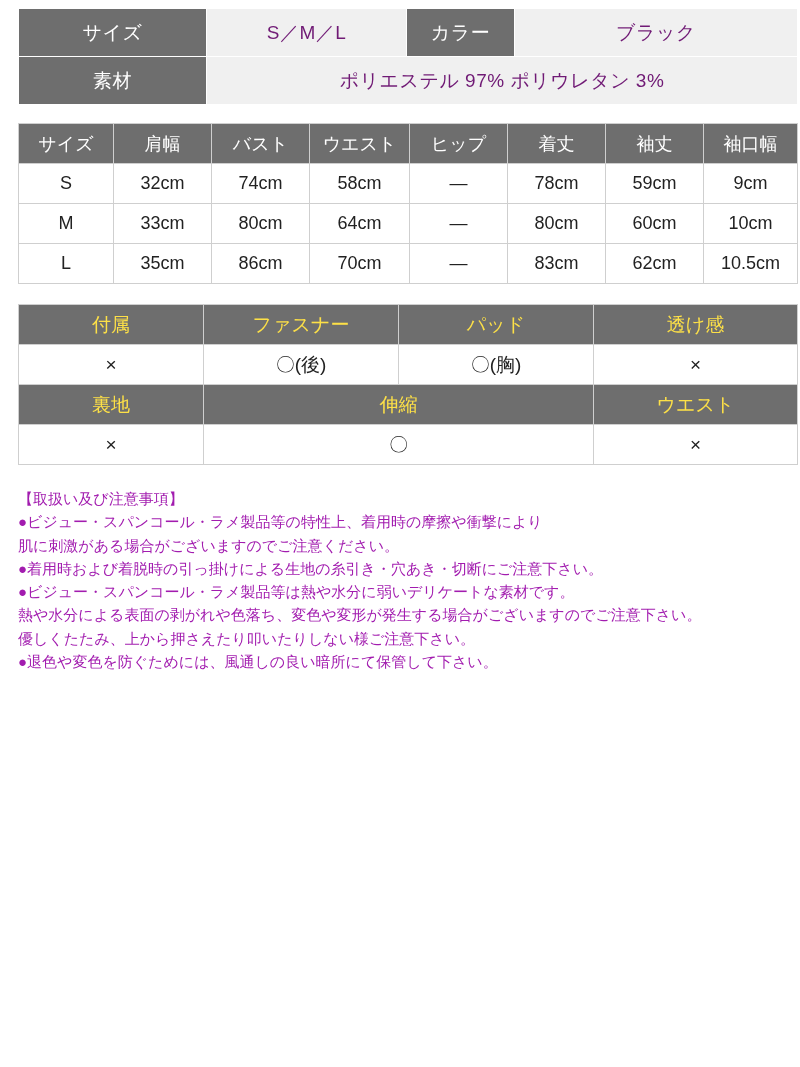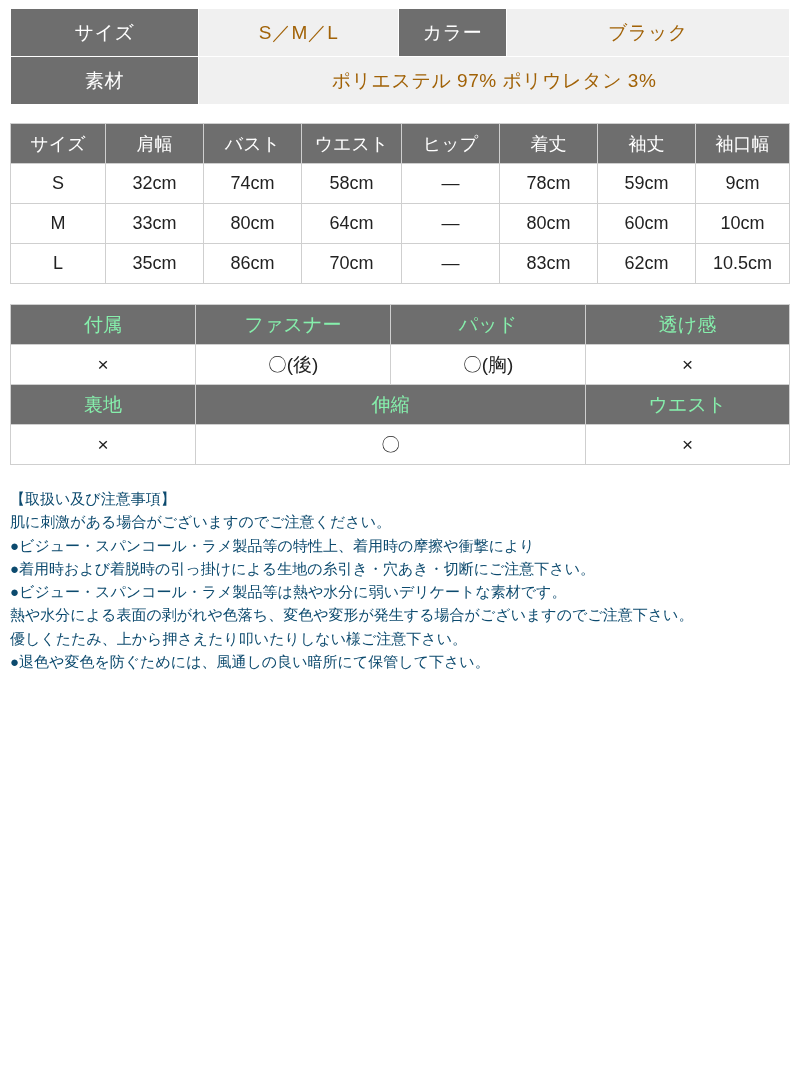--- a/index.html
+++ b/index.html
@@ -11,21 +11,21 @@
   body {
     width: 800px;
     height: 1067px;
     font-family: "Liberation Sans", sans-serif;
     color: #222222;
     position: relative;
     overflow: hidden;
   }
   .page {
     width: 800px;
-    padding: 8px 10px 0 10px;
+    padding: 8px 10px 0 18px;
   }
 
   table {
     border-collapse: collapse;
     width: 780px;
     table-layout: fixed;
   }
 
   
   .spec-table td {
@@ -36,21 +36,21 @@
     font-size: 19px;
     letter-spacing: 0.5px;
   }
   .spec-table .hd {
     background: #6e6e6e;
     color: #ffffff;
     font-weight: normal;
   }
   .spec-table .val {
     background: #f0f0f0;
-    color: #a16207;
+    color: #701a75;
   }
 
   
   .size-table {
     margin-top: 18px;
     border: 1px solid #cccccc;
   }
   .size-table td {
     border: 1px solid #cfcfcf;
     height: 40px;
@@ -76,33 +76,33 @@
   }
   .attr-table td {
     border: 1px solid #cfcfcf;
     height: 40px;
     text-align: center;
     vertical-align: middle;
     font-size: 19px;
   }
   .attr-table td.hd {
     background: #6e6e6e;
-    color: #86efac;
+    color: #fde047;
   }
   .attr-table td.val {
     background: #ffffff;
     color: #222222;
   }
 
   
   .notes {
     margin-top: 22px;
     font-size: 15px;
     line-height: 1.55;
-    color: #0c4a6e;
+    color: #a21caf;
   }
   .notes .line {
     white-space: pre;
   }
 </style>
 </head>
 <body>
 
 <div class="page">
 
@@ -190,22 +190,22 @@
       <tr>
         <td class="val" colspan="1">×</td>
         <td class="val" colspan="2">〇</td>
         <td class="val">×</td>
       </tr>
     </tbody>
   </table>
 
   <div class="notes">
     <div class="line">【取扱い及び注意事項】</div>
+    <div class="line">●ビジュー・スパンコール・ラメ製品等の特性上、着用時の摩擦や衝撃により</div>
     <div class="line">肌に刺激がある場合がございますのでご注意ください。</div>
-    <div class="line">●ビジュー・スパンコール・ラメ製品等の特性上、着用時の摩擦や衝撃により</div>
     <div class="line">●着用時および着脱時の引っ掛けによる生地の糸引き・穴あき・切断にご注意下さい。</div>
     <div class="line">●ビジュー・スパンコール・ラメ製品等は熱や水分に弱いデリケートな素材です。</div>
     <div class="line">熱や水分による表面の剥がれや色落ち、変色や変形が発生する場合がございますのでご注意下さい。</div>
     <div class="line">優しくたたみ、上から押さえたり叩いたりしない様ご注意下さい。</div>
     <div class="line">●退色や変色を防ぐためには、風通しの良い暗所にて保管して下さい。</div>
   </div>
 
 </div>
 
 </body></html>

